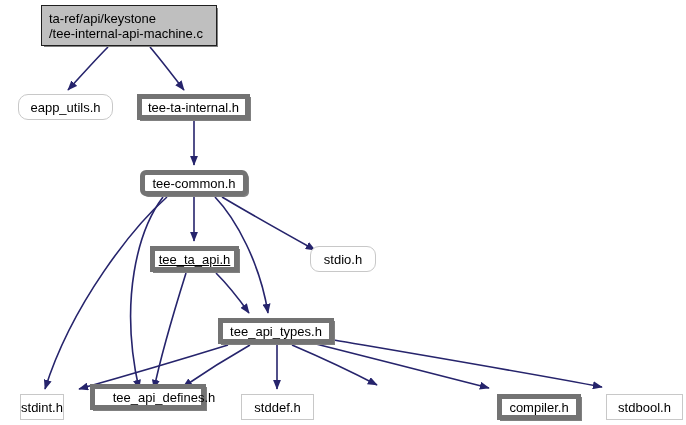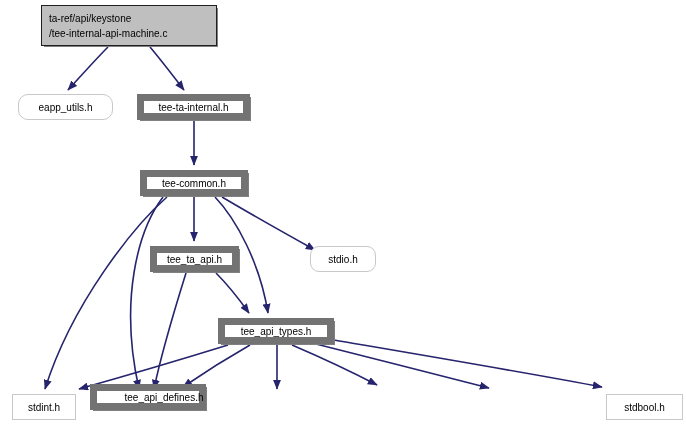--- a/index.html
+++ b/index.html
@@ -27,28 +27,28 @@
   .node {
     position: absolute;
     box-sizing: border-box;
     display: flex;
     align-items: center;
     justify-content: center;
     text-align: center;
     background: #ffffff;
     border: 1px solid #c8c8c8;
     color: #000000;
-    font-size: 10px;
+    font-size: 13px;
     line-height: 15px;
     white-space: pre-line;
     letter-spacing: 0px;
     z-index: 2;
   }
   .node.project {
-    border: 7px solid #737373;
+    border: 5px solid #737373;
     box-shadow: 2px 2px 0 -1px #808080;
   }
   .node.current {
     background: #bfbfbf;
     border: 1px solid #1f1f1f;
     box-shadow: 2px 2px 0 -1px #808080;
     text-align: left;
     justify-content: flex-start;
     padding-left: 7px;
   }
@@ -101,30 +101,32 @@
     </g>
   </svg>
 
   <div class="node current" style="left:41px; top:5px; width:176px; height:41px;">ta-ref/api/keystone
 /tee-internal-api-machine.c</div>
 
   <div class="node" style="left:18px; top:94px; width:95px; height:26px;border-radius:10px;">eapp_utils.h</div>
 
   <div class="node project" style="left:137px; top:94px; width:113px; height:26px;">tee-ta-internal.h</div>
 
-  <div class="node project" style="left:140px; top:170px; width:108px; height:26px;">tee-common.h</div>
+  <div class="node project" style="left:140px; top:170px; width:108px; height:26px;border-radius:6px;">tee-common.h</div>
 
-  <div class="node project" style="left:150px; top:246px; width:89px; height:26px;">tee_ta_api.h</div>
+  <div class="node project" style="left:150px; top:246px; width:89px; height:26px;text-decoration:underline;">tee_ta_api.h</div>
 
   <div class="node" style="left:310px; top:246px; width:66px; height:26px;border-radius:9px;">stdio.h</div>
 
   <div class="node project" style="left:218px; top:318px; width:116px; height:26px;text-align:right;">tee_api_types.h</div>
 
-  <div class="node" style="left:12px; top:394px; width:64px; height:26px;">stdint.h</div>
+  <div class="node" style="left:20px; top:394px; width:44px; height:26px;">stdint.h</div>
 
   <div class="node project" style="left:90px; top:384px; width:116px; height:26px;padding-left:32px;">tee_api_defines.h</div>
 
+  <div class="node" style="left:241px; top:394px; width:73px; height:26px;">stddef.h</div>
 
 
+  <div class="node project" style="left:497px; top:394px; width:84px; height:26px;">compiler.h</div>
 
   <div class="node" style="left:606px; top:394px; width:77px; height:26px;text-align:right;">stdbool.h</div>
 
 </div>
 
 </body></html>

